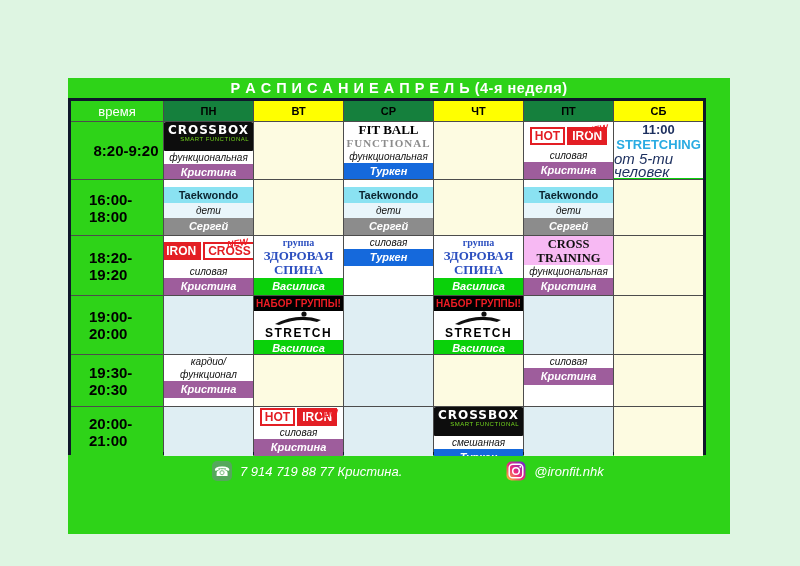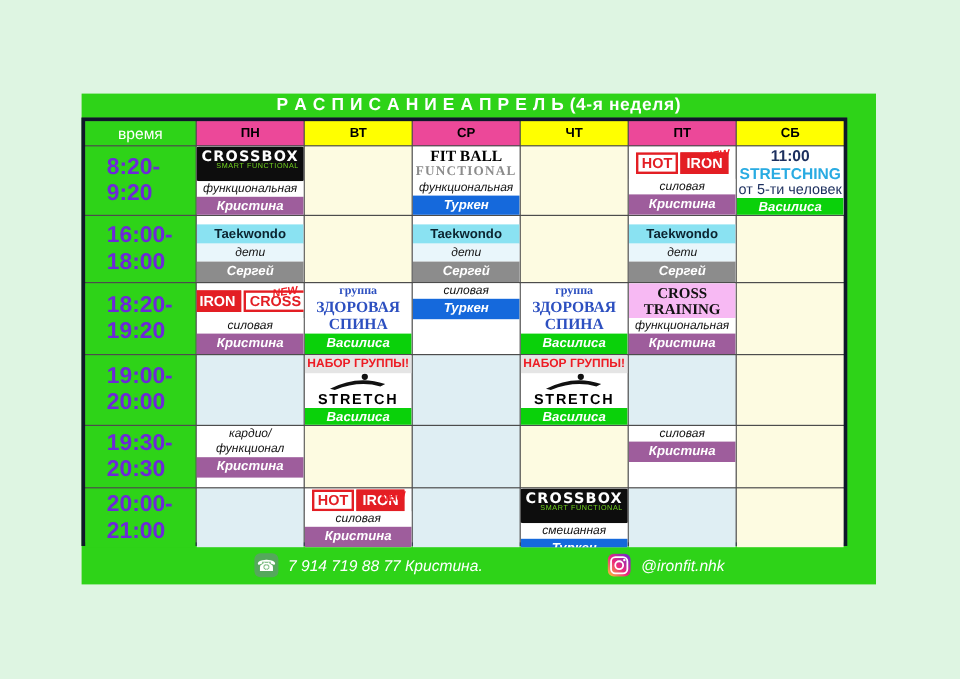--- a/index.html
+++ b/index.html
@@ -4,39 +4,39 @@
 <style>
   html,body{margin:0;padding:0;}
   body{
     width:800px;height:566px;
     background:#def5e2;
     font-family:"Liberation Sans",sans-serif;
     position:relative;
     -webkit-font-smoothing:antialiased;
   }
   .frame{
-    position:absolute;left:68px;top:78px;width:662px;height:409px;
+    position:absolute;left:68px;top:78px;width:662px;height:456px;
     background:#2ed318;box-sizing:border-box;
   }
   .title{
     height:20px;line-height:20px;text-align:center;
     color:#fff;font-weight:bold;font-size:14.5px;letter-spacing:.5px;
   }
   .grid{
     display:grid;
     grid-template-columns:92px repeat(6,1fr);
     grid-template-rows:20px 57px 55px 59px 58px 51px 49px;
     width:638px;height:357px;box-sizing:border-box;
     background:#4c4c4c;gap:1px;border:3px solid #0f172a;
   }
   .hcell{display:flex;align-items:center;justify-content:center;font-weight:bold;font-size:11px;color:#000;}
   .hcell.green{background:#2ed318;color:#fff;font-weight:normal;font-size:13px;}
-  .pale{background:#ec4899;}
+  .pale{background:#15803d;}
   .yellow{background:#ffff00;}
-  .tcell{background:#2ed318;color:#6d28d9;font-weight:bold;font-size:19px;display:flex;align-items:center;justify-content:center;padding-left:18px;}
+  .tcell{background:#2ed318;color:#000000;font-weight:bold;font-size:15px;display:flex;align-items:center;justify-content:center;padding-left:18px;}
   .cell{position:relative;display:flex;flex-direction:column;overflow:hidden;}
   .bgw{background:#ffffff;} .bgc{background:#fdfbe1;} .bgb{background:#dfeef3;}
   .top{flex:1;display:flex;flex-direction:column;align-items:center;justify-content:center;width:100%;}
   .type{background:#fff;font-style:italic;font-size:10px;line-height:13px;text-align:center;color:#111;}
   .trainer{height:17px;line-height:17px;color:#fff;font-style:italic;font-weight:bold;font-size:11px;text-align:center;}
   .tr-purple{background:#9e5d9c;} .tr-green{background:#0ad10a;} .tr-blue{background:#1569dc;} .tr-gray{background:#8c8c8c;}
   
   .tk-spacer{flex:1;}
   .tk-title{background:#8ae2f2;font-weight:bold;font-size:11px;line-height:16px;text-align:center;color:#0b2430;}
   .tk-sub{background:#e9f6fb;font-style:italic;font-size:10px;line-height:15px;text-align:center;color:#111;}
@@ -48,32 +48,32 @@
   .fb1{font-family:"Liberation Serif",serif;font-weight:bold;font-size:13px;line-height:15px;color:#000;}
   .fb2{font-family:"Liberation Serif",serif;font-weight:bold;font-size:11px;color:#8c8c8c;letter-spacing:1px;line-height:13px;}
   
   .logo-pair{display:flex;gap:2px;align-items:center;font-weight:bold;font-size:12px;}
   .box-fill{background:#e31e24;color:#fff;padding:0 3px;line-height:14px;border:2px solid #e31e24;}
   .box-outline{background:#fff;color:#e31e24;padding:0 3px;line-height:14px;border:2px solid #e31e24;}
   .new-badge{position:absolute;color:#ed1c24;font-weight:bold;font-style:italic;font-size:9px;transform:rotate(-8deg);top:2px;right:5px;}
   
   .st-time{color:#1c2f5e;font-weight:bold;font-size:13px;line-height:15px;}
   .st-title{color:#29abe2;font-weight:bold;font-size:13px;line-height:15px;}
-  .st-note{color:#1c2f5e;font-size:12px;line-height:13px;text-align:right;}
+  .st-note{color:#1c2f5e;font-style:italic;font-size:15px;line-height:13px;}
   
   .sp-top{color:#2d50c0;font-weight:bold;font-size:10px;line-height:12px;font-family:"Liberation Serif",serif;}
   .sp-line{color:#2d50c0;font-weight:bold;font-size:13px;line-height:14px;font-family:"Liberation Serif",serif;}
   
   .band{width:100%;text-align:center;}
   .mint{background:#d8f3e6;color:#4a403c;font-family:"Liberation Serif",serif;font-weight:bold;font-size:13px;line-height:18px;}
   .pinkfill{flex:1;width:100%;background:#f7b9f3;display:flex;flex-direction:column;justify-content:center;text-align:center;
     font-family:"Liberation Serif",serif;font-weight:bold;font-size:12.5px;line-height:14px;color:#111;}
   .yellowband{background:#ffff00;font-weight:bold;font-size:12px;line-height:16px;color:#000;}
   
-  .alert{color:#ed1c24;font-weight:bold;font-size:10px;line-height:14px;text-align:center;padding-top:1px;background:#e5e5e5;}
+  .alert{color:#ed1c24;font-weight:bold;font-size:10px;line-height:14px;text-align:center;padding-top:1px;background:#000000;}
   .stretch-word{font-weight:bold;font-size:12px;letter-spacing:1.5px;line-height:13px;color:#000;text-align:right;}
   
   .best-main{color:#2b3aa5;font-weight:bold;font-size:15px;letter-spacing:.5px;text-shadow:1px 1px 0 #c51421;line-height:16px;}
   .best-fit{align-self:flex-end;margin:-4px 16px 0 0;font-family:"Liberation Serif",serif;font-style:italic;font-weight:bold;
     color:#d01820;font-size:13px;line-height:11px;border-bottom:1px solid #d01820;}
   
   .footer{height:32px;display:flex;align-items:center;color:#fff;font-style:italic;font-size:13px;}
   .fgroup{display:flex;align-items:center;gap:8px;}
   .g1{margin-left:144px;} .g2{margin-left:104px;}
   .phone-badge{width:20px;height:20px;border-radius:5px;background:#55a85c;color:#fff;display:flex;align-items:center;justify-content:center;font-size:13px;font-style:normal;}

